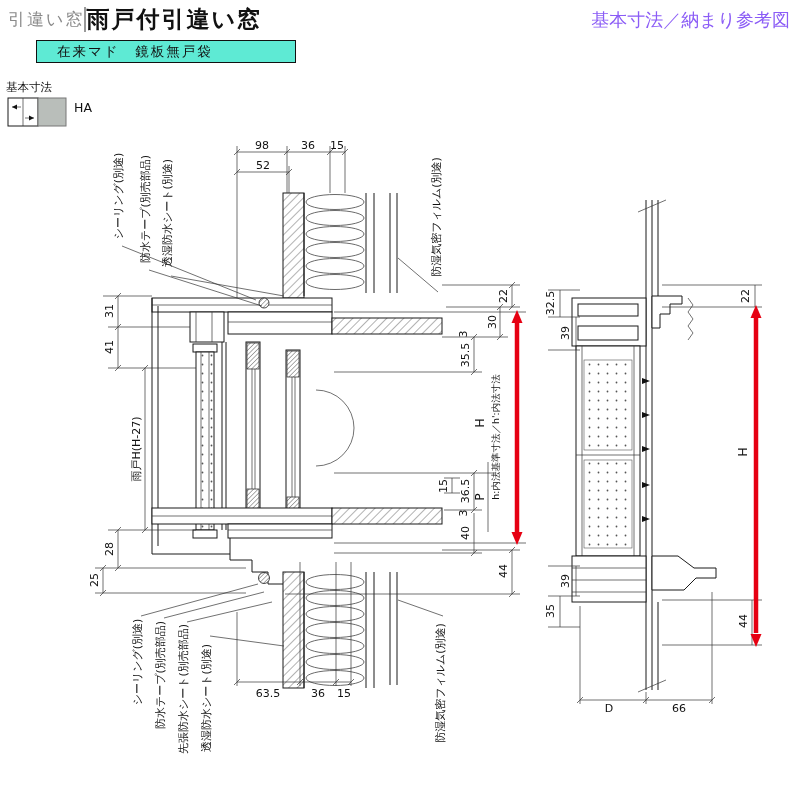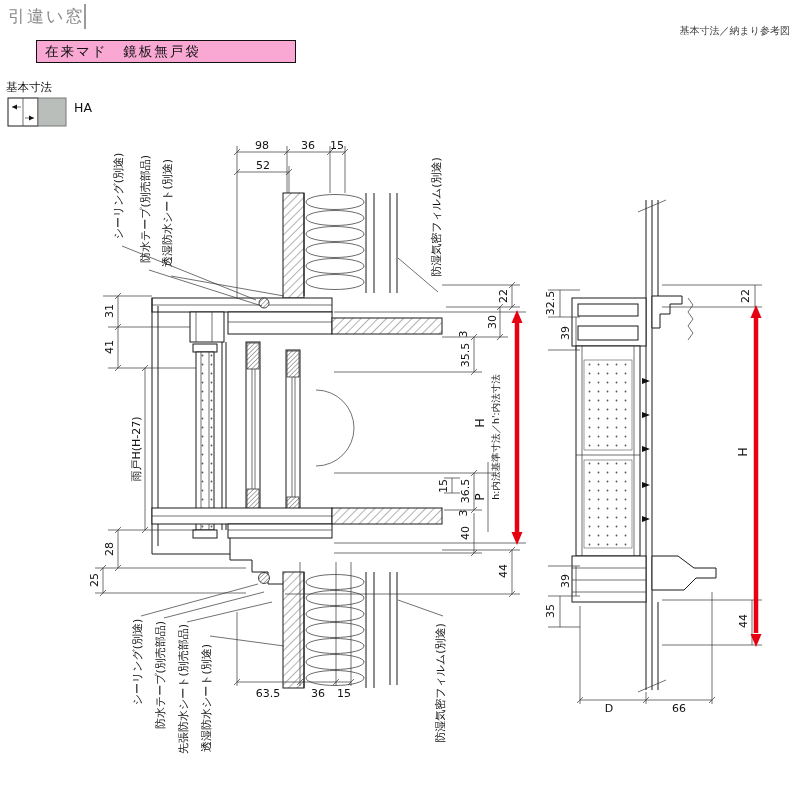--- a/index.html
+++ b/index.html
@@ -4,24 +4,24 @@
 <style>
   * { margin:0; padding:0; box-sizing:border-box; }
   html,body { width:800px; height:800px; background:#ffffff;
     font-family:"DejaVu Sans","Liberation Sans",sans-serif; }
   .page { position:relative; width:800px; height:800px; background:#fff; overflow:hidden; }
 
   .hdr-left { position:absolute; top:4px; left:8px; display:flex; align-items:center; }
   .cat { font-size:17px; color:#8a8a8a; letter-spacing:2px; }
   .divider { width:2px; height:25px; background:#9a9a9a; }
   .title { font-size:23px; font-weight:bold; color:#111; letter-spacing:2px; }
-  .corner { position:absolute; top:24px; right:10px; font-size:10px; color:#404040; }
+  .corner { position:absolute; top:8px; right:10px; font-size:18px; color:#8b5cf6; }
   .spec-box { position:absolute; top:40px; left:36px; width:260px; height:23px;
     border:1.5px solid #111; font-size:13.5px; display:flex; align-items:center;
-    padding-left:8px; letter-spacing:2px; color:#111; background:#f9a8d4; }
+    padding-left:20px; letter-spacing:2px; color:#111; background:#5eead4; }
   .section-label { position:absolute; top:80px; left:6px; font-size:11.5px; color:#111; }
 
   svg.drawing { position:absolute; left:0; top:0; }
   text { font-family:"DejaVu Sans","Liberation Sans",sans-serif; fill:#111; }
   .dim  { font-size:11px; }
   .dimL { font-size:12.5px; }
   .co   { font-size:11px; }
   .note { font-size:9.5px; }
   .ln   { stroke:#1a1a1a; stroke-width:1; fill:none; }
   .lnw  { stroke:#1a1a1a; stroke-width:1; fill:#ffffff; }
@@ -29,20 +29,21 @@
   .coil { stroke:#444; stroke-width:0.8; fill:none; }
 </style>
 </head>
 <body>
 
 <div class="page">
 
   <div class="hdr-left">
     <span class="cat">引違い窓</span>
     <span class="divider"></span>
+    <span class="title">雨戸付引違い窓</span>
   </div>
   <div class="corner">基本寸法／納まり参考図</div>
   <div class="spec-box">在来マド　鏡板無戸袋</div>
   <div class="section-label">基本寸法</div>
 
   <svg class="drawing" width="800" height="800" viewBox="0 0 800 800">
     <defs>
       <pattern id="hA" patternUnits="userSpaceOnUse" width="6" height="6" patternTransform="rotate(45)">
         <rect width="6" height="6" fill="#ffffff"></rect>
         <line x1="0" y1="0" x2="0" y2="6" stroke="#555" stroke-width="0.9"></line>

